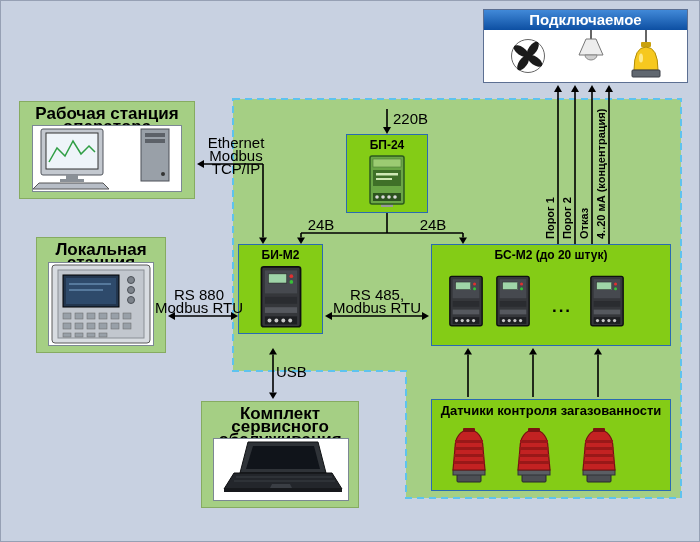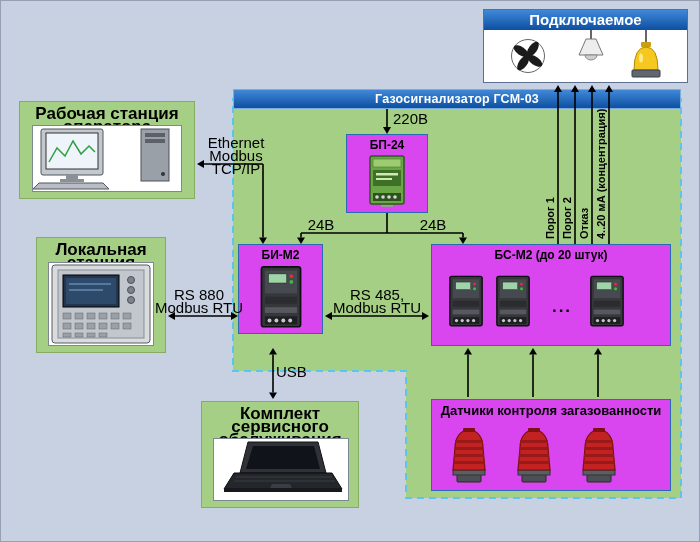--- a/index.html
+++ b/index.html
@@ -7,21 +7,21 @@
   .stage{position:relative;width:700px;height:542px;background:#c8d1e1;border:1px solid #96a0b4;overflow:hidden}
   .layer{position:absolute;left:0;top:0;pointer-events:none}
   .lines{z-index:4}
   .bluehead{background:linear-gradient(#4189d8,#0d4fa2);color:#fff;font-weight:bold;text-align:center}
   .sys-header{position:absolute;left:232px;top:88px;width:448px;height:20px;line-height:18px;font-size:12.5px;letter-spacing:.2px;border:1px solid #79aede;z-index:3}
   .equip{position:absolute;left:482px;top:8px;width:205px;height:74px;background:#fff;border:1px solid #5c6f92;z-index:3}
   .equip .hd{height:20px;line-height:19px;font-size:15px}
   .gbox{position:absolute;background:#a5cf84;border:1px solid #86ab61;z-index:3}
   .gbox .ttl{font-weight:bold;font-size:17px;text-align:center;padding-top:5px;line-height:13px;white-space:pre-line;color:#000}
   .inner{position:absolute;background:#fff;border:1px solid #7c8894}
-  .bbox{position:absolute;background:#d946ef;border:1px solid #2a6ab2;z-index:3}
+  .bbox{position:absolute;background:#84cc16;border:1px solid #2a6ab2;z-index:3}
   .bbox .bl{font-weight:bold;font-size:12px;text-align:center;padding-top:3px;line-height:15px;color:#000}
   .bbox>svg{margin:2px auto 0}
   .lbl{position:absolute;font-size:15px;font-weight:normal;color:#000;line-height:13px;z-index:5;white-space:pre-line}
   .ctr{text-align:center}
   .ell{position:absolute;font-weight:bold;font-size:17px;letter-spacing:2px;z-index:4;color:#000}
   svg{display:block}
 </style>
 </head>
 <body>
 
@@ -52,21 +52,20 @@
       <g>
         <line x1="162" y1="0" x2="162" y2="12" stroke="#333" stroke-width="1.5"></line>
         <rect x="157" y="12" width="10" height="5" rx="1" fill="#c9a10e"></rect>
         <path d="M150,40 Q150,17 162,17 Q174,17 174,40 Z" fill="#f6c81f" stroke="#b18d07"></path>
         <ellipse cx="157" cy="28" rx="2" ry="4.5" fill="#fde98a"></ellipse>
         <rect x="148" y="40" width="28" height="7" rx="1" fill="#606770" stroke="#3a3f46"></rect>
       </g>
     </svg>
   </div>
 
-  <div class="sys-header bluehead">Газосигнализатор ГСМ-03</div>
 
   <div class="bbox" style="left:345px;top:133px;width:82px;height:79px">
     <div class="bl">БП-24</div>
     <svg width="40" height="52" viewBox="0 0 40 52">
       <rect x="14" y="49" width="12" height="3" fill="#999"></rect>
       <rect x="3" y="1" width="34" height="48" rx="2" fill="#6aa646" stroke="#2c5a1e" stroke-width="1.5"></rect>
       <rect x="6" y="4" width="28" height="8" fill="#9ccb72" stroke="#4a7a33" stroke-width="0.6"></rect>
       <rect x="6" y="15" width="28" height="16" fill="#3f7028"></rect>
       <rect x="9" y="18" width="22" height="2.5" fill="#cfe8b4"></rect>
       <rect x="9" y="23" width="16" height="2" fill="#cfe8b4"></rect>

